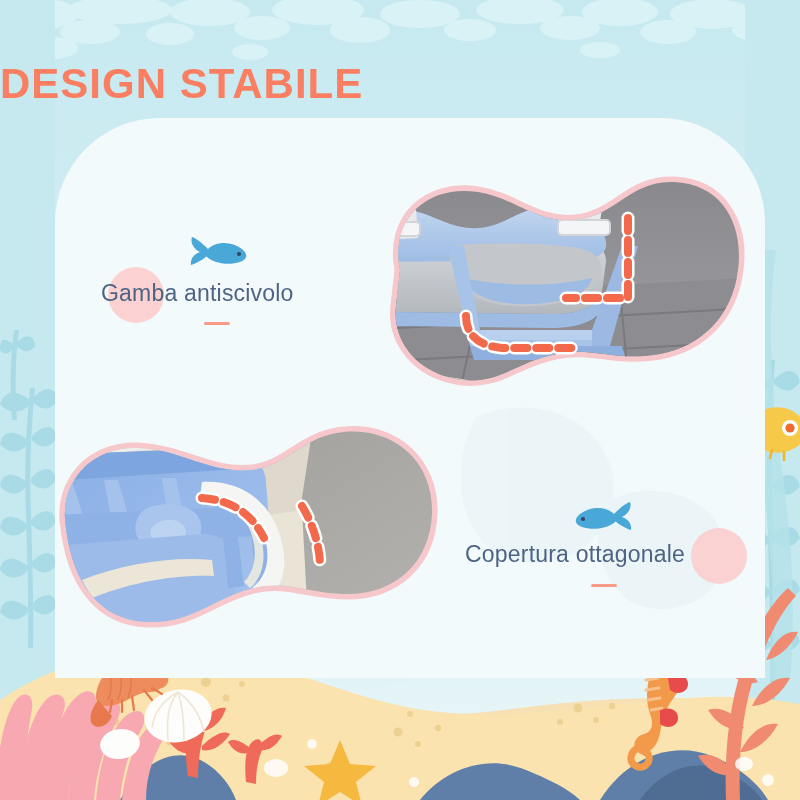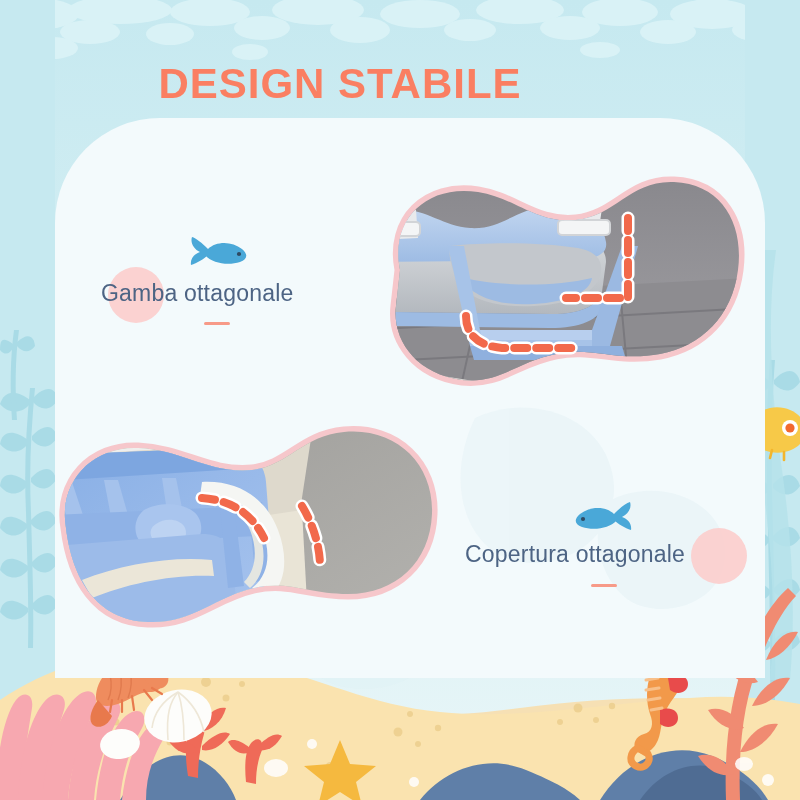--- a/index.html
+++ b/index.html
@@ -20,21 +20,21 @@
     position:absolute;left:55px;top:118px;width:710px;height:560px;
     background:#f3fafc;
     border-top-left-radius:105px;border-top-right-radius:105px;
     border-bottom-left-radius:0;border-bottom-right-radius:0;
     overflow:hidden;
   }
 
   
   #title{
     position:absolute;left:0;top:60px;width:680px;
-    text-align:center;
+    text-align:left;
     font-size:42px;font-weight:bold;letter-spacing:1px;
     color:#fa7f62;
     font-family:"Liberation Sans","DejaVu Sans",sans-serif;
   }
 
   
   .feature{position:absolute;}
   .feature .pill{
     position:absolute;border-radius:50%;background:#fbd0cf;opacity:.95;
   }
@@ -556,21 +556,21 @@
     <div class="pill"></div>
     <div class="fish">
       <svg width="62" height="34" viewBox="0 0 62 34" xmlns="http://www.w3.org/2000/svg">
         <path d="M18 14 C 26 6, 42 6, 52 14 C 58 19, 58 24, 50 27
                  C 38 31, 22 28, 16 21 C 13 18, 14 16, 18 14 Z" fill="#4aa8d8"></path>
         <path d="M18 14 C 12 8, 6 3, 2 2 C 0 8, 4 14, 10 17
                  C 4 19, 0 24, 1 30 C 7 28, 14 24, 18 20 Z" fill="#4aa8d8"></path>
         <circle cx="49" cy="19" r="2.1" fill="#2f4a63"></circle>
       </svg>
     </div>
-    <div class="flabel">Gamba ottagonale</div>
+    <div class="flabel">Gamba antiscivolo</div>
     <div class="dash"></div>
   </div>
 
   <div class="feature" id="feat-cover">
     <div class="pill"></div>
     <div class="fish">
       <svg width="62" height="34" viewBox="0 0 62 34" xmlns="http://www.w3.org/2000/svg">
         <g transform="translate(62,0) scale(-1,1)">
           <path d="M18 14 C 26 6, 42 6, 52 14 C 58 19, 58 24, 50 27
                    C 38 31, 22 28, 16 21 C 13 18, 14 16, 18 14 Z" fill="#4aa8d8"></path>

